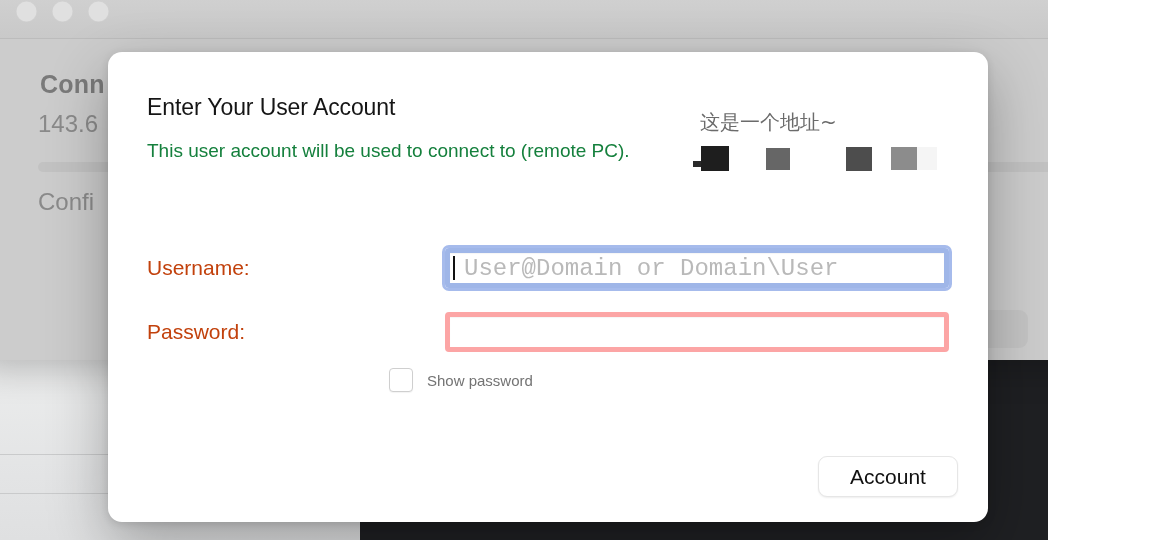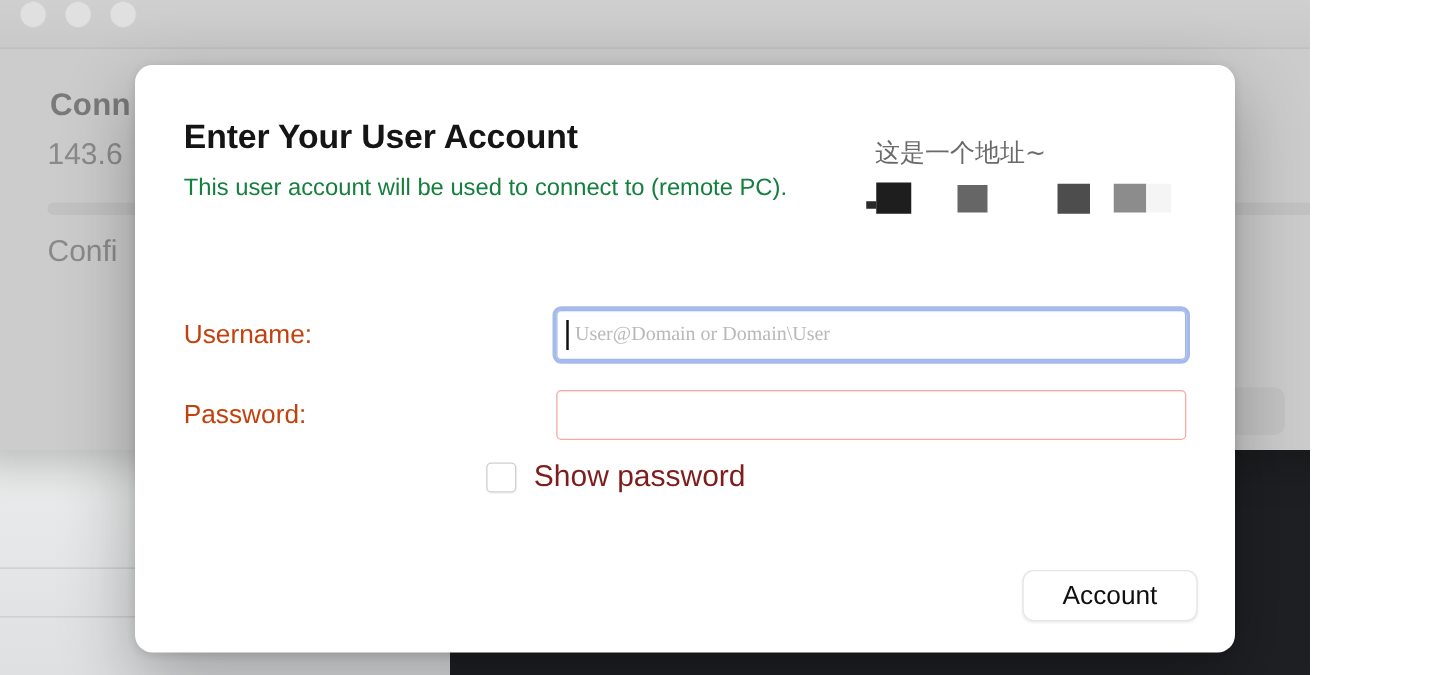--- a/index.html
+++ b/index.html
@@ -160,22 +160,22 @@
     height: 470px;
     background: #ffffff;
     border-radius: 14px;
     box-shadow: 0 22px 60px rgba(0,0,0,0.30), 0 2px 8px rgba(0,0,0,0.12);
   }
 
   .sheet-title {
     position: absolute;
     left: 39px;
     top: 42px;
-    font-size: 27px;
-    font-weight: bold;
+    font-size: 23px;
+    font-weight: normal;
     color: #151515;
     letter-spacing: -0.1px;
     white-space: nowrap;
   }
 
   .sheet-body {
     position: absolute;
     left: 39px;
     top: 83px;
     width: 560px;
@@ -238,25 +238,25 @@
     position: relative;
     flex: 1;
     height: 40px;
   }
   .field-input {
     position: absolute;
     left: 0; top: 0;
     width: 100%;
     height: 40px;
     box-sizing: border-box;
-    border: 1px solid #fca5a5;
+    border: 5px solid #fca5a5;
     border-radius: 4px;
     background: #ffffff;
-    font-size: 16px;
-    font-family: Liberation Serif, serif;
+    font-size: 24px;
+    font-family: Liberation Mono, monospace;
     color: #1d1d1d;
     padding: 0 10px 0 14px;
     outline: none;
     box-shadow: 0 1px 1px rgba(0,0,0,0.04) inset;
   }
   .field-input::placeholder { color: #b9b9b9; }
 
   .field-input-wrap.focused .field-input {
     border-color: #9fb6e8;
   }
@@ -291,22 +291,22 @@
   }
   .checkbox-box {
     width: 22px;
     height: 22px;
     border: 1px solid #cfcfcf;
     border-radius: 4px;
     background: #ffffff;
     box-shadow: 0 1px 1px rgba(0,0,0,0.05);
   }
   .checkbox-label {
-    font-size: 24px;
-    color: #7f1d1d;
+    font-size: 15px;
+    color: #737373;
     white-space: nowrap;
   }
 
   
   .actions {
     position: absolute;
     right: 30px;
     top: 404px;
     display: flex;
     gap: 16px;

